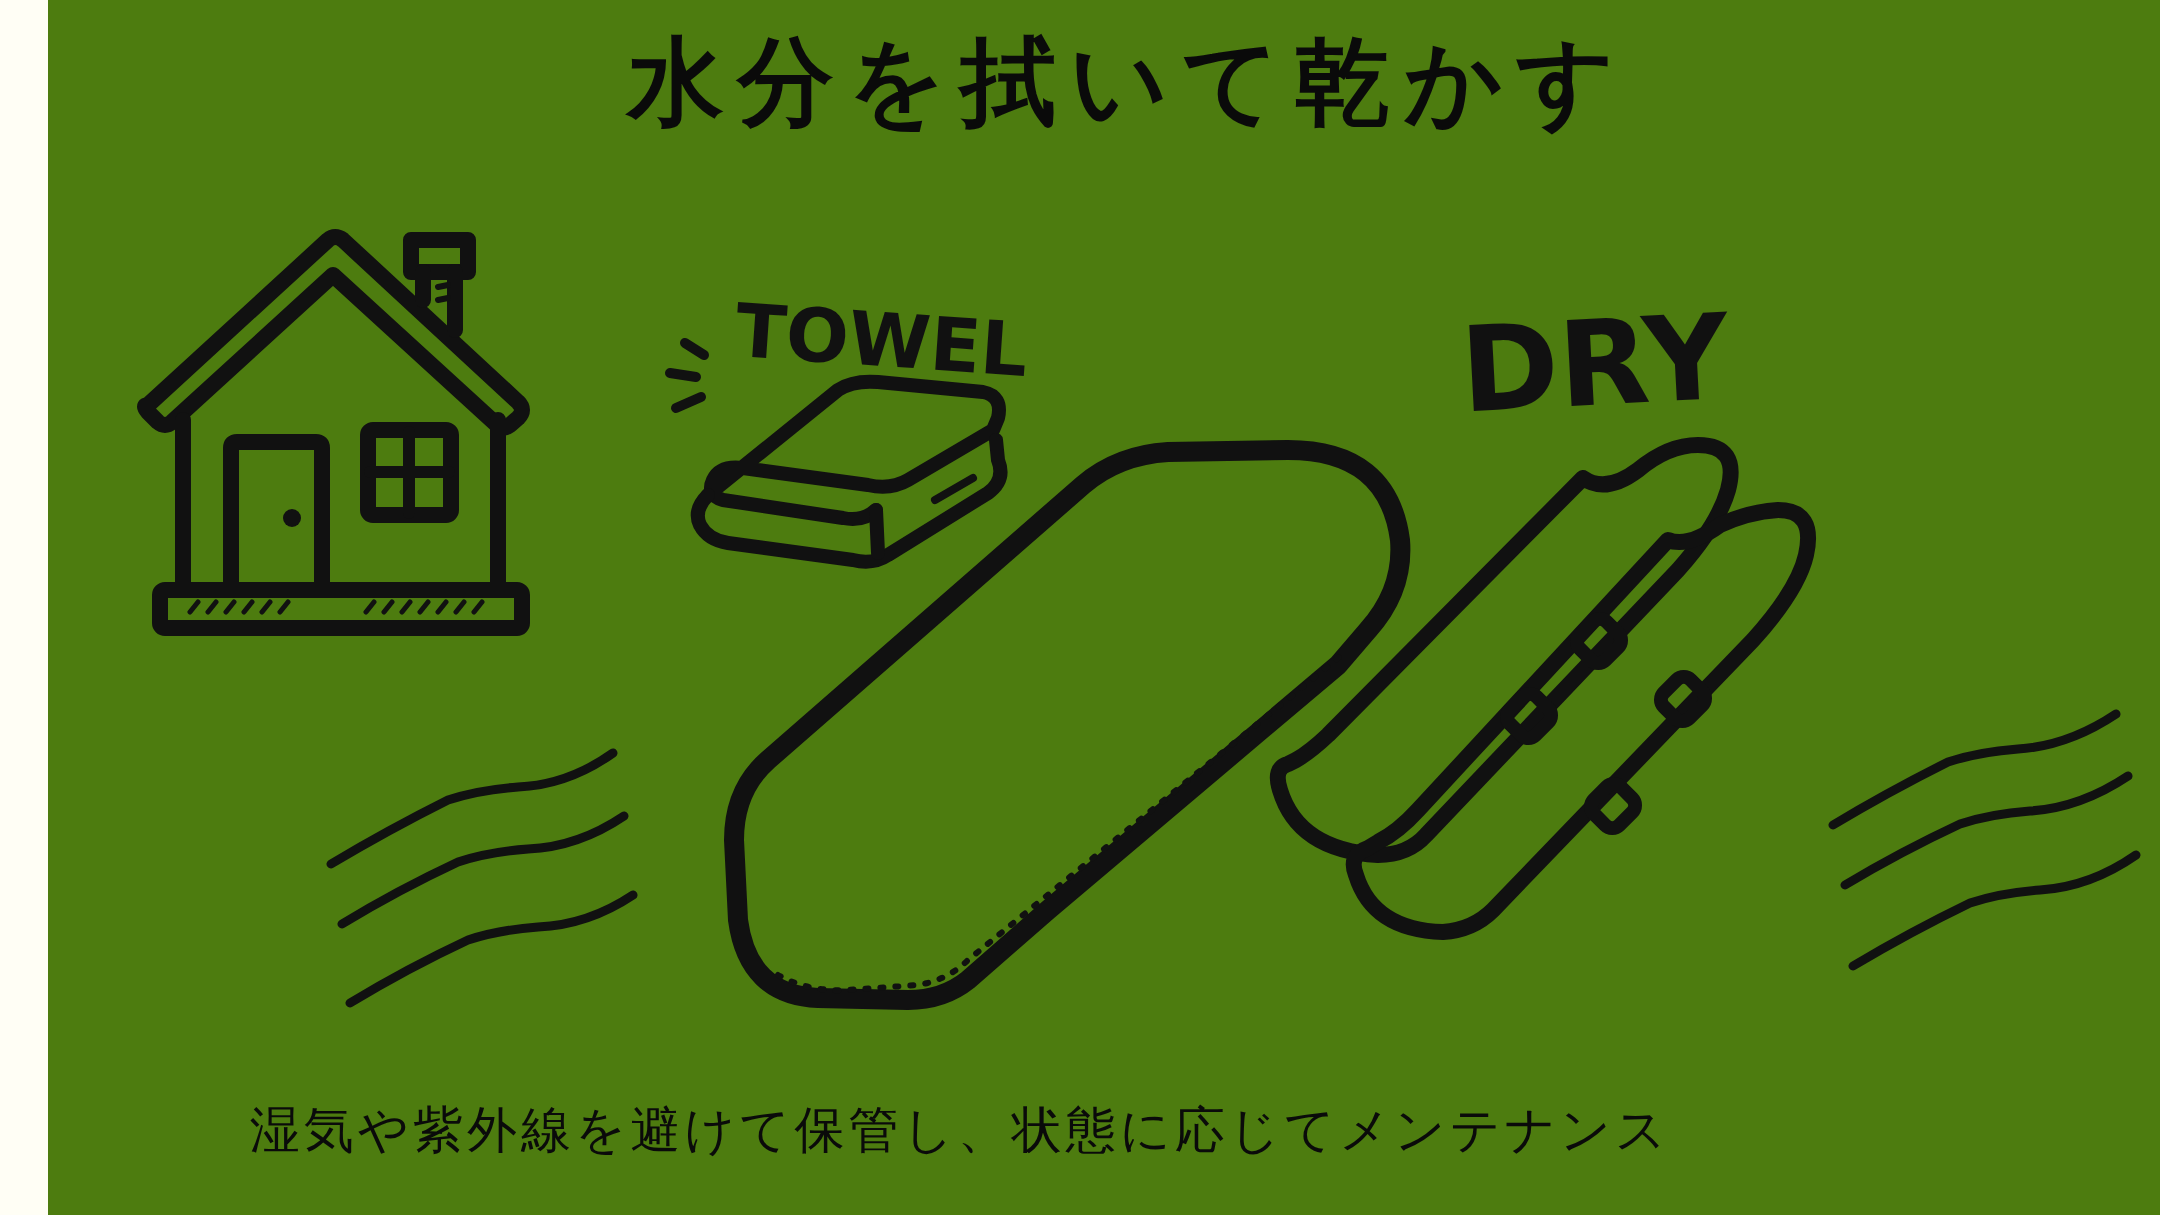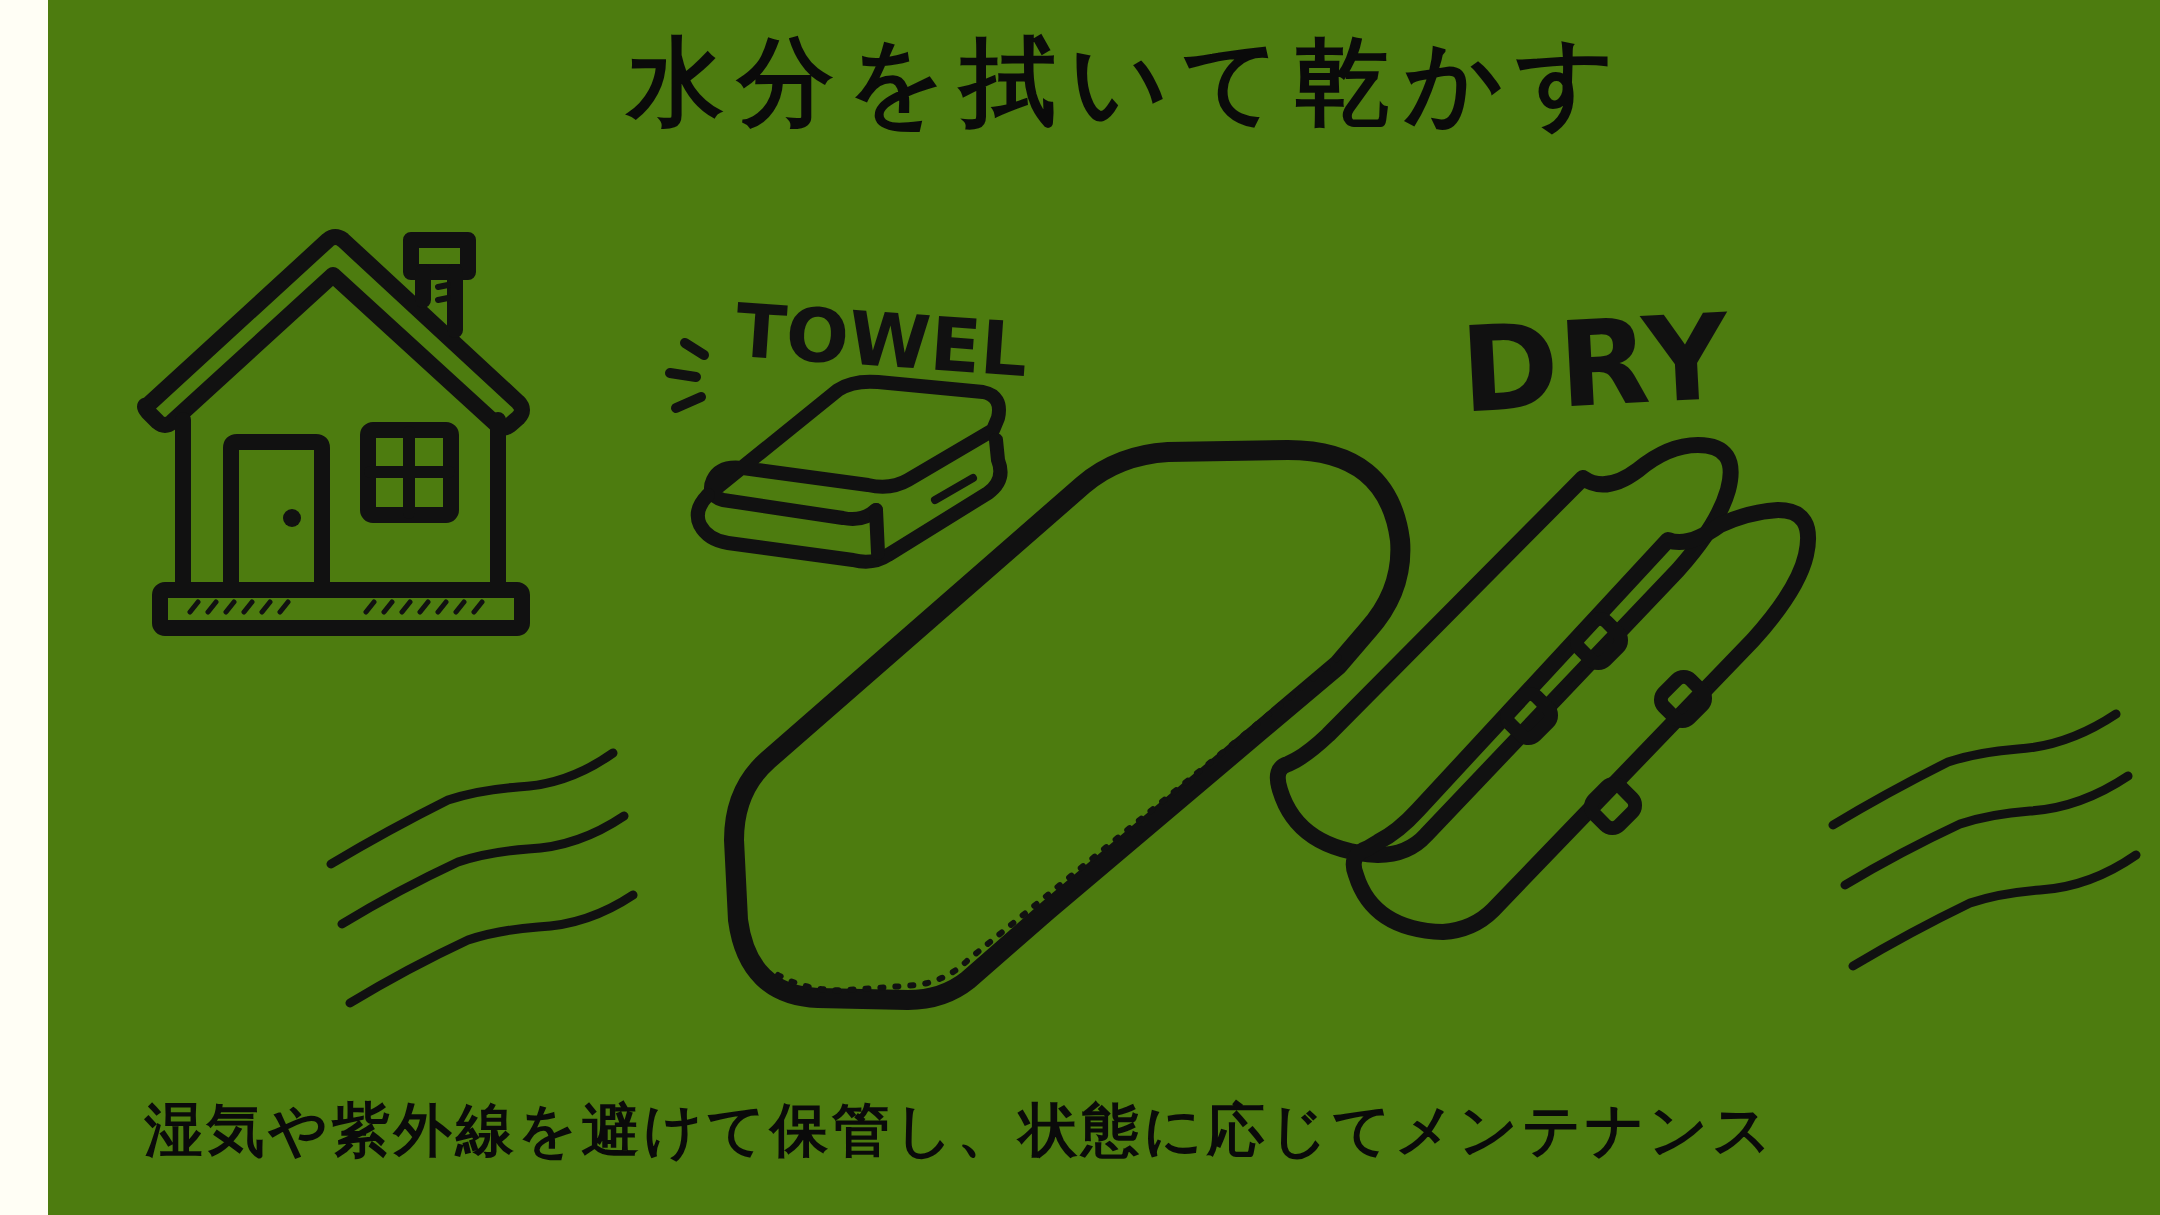--- a/index.html
+++ b/index.html
@@ -30,22 +30,22 @@
       letter-spacing: 14px;
       color: #0a0a0a;
     }
     .caption {
       position: absolute;
       left: 0;
       top: 1080px;
       width: 1824px;
       text-align: center;
       font-family: "DejaVu Sans", sans-serif;
-      font-weight: bold;
-      font-size: 58px;
+      font-weight: normal;
+      font-size: 50px;
       line-height: 100px;
       letter-spacing: 4px;
       color: #0a0a0a;
     }
     svg.art {
       position: absolute;
       left: 0;
       top: 0;
       width: 2160px;
       height: 1215px;

